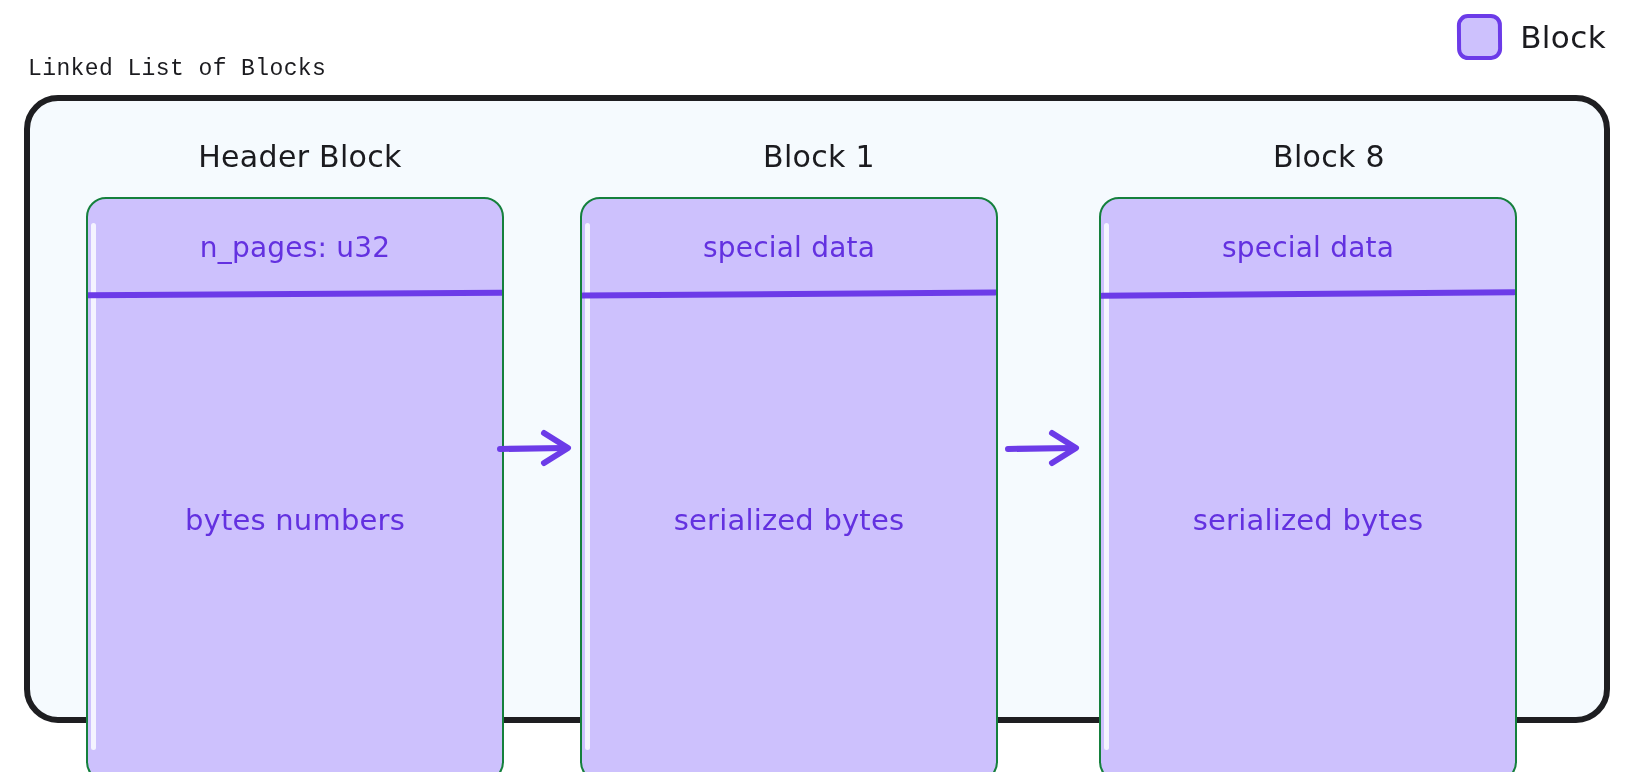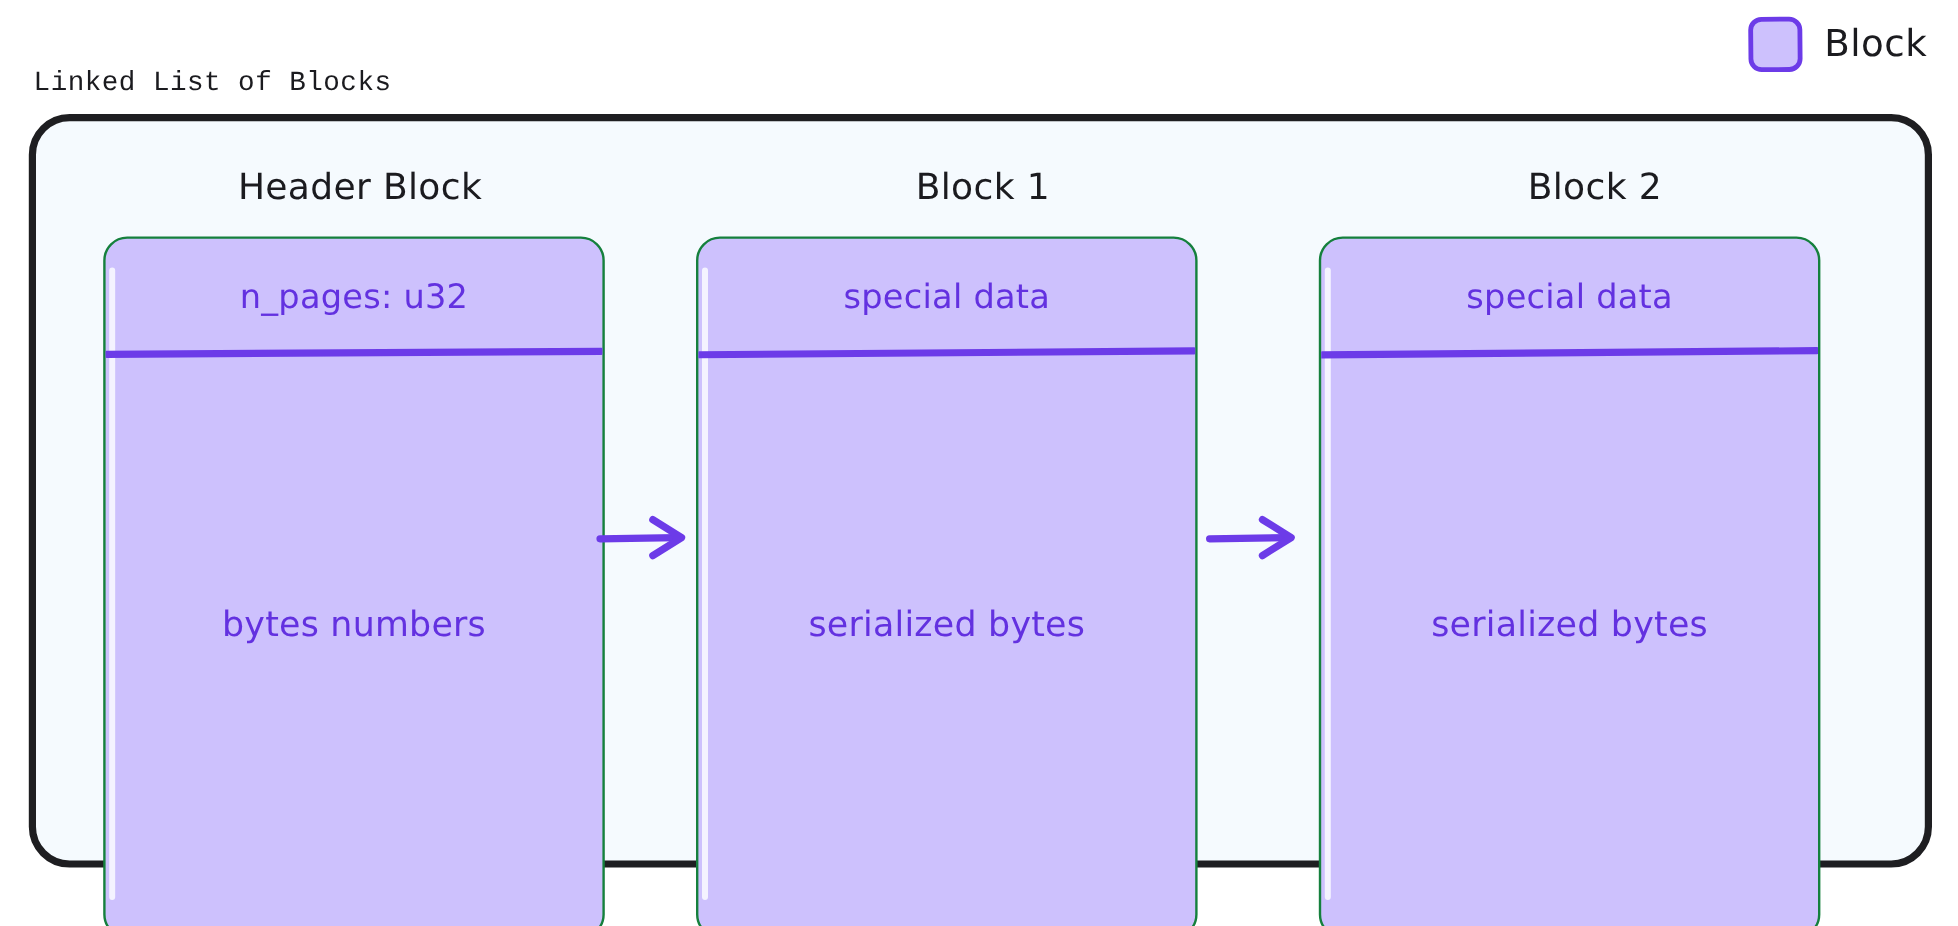--- a/index.html
+++ b/index.html
@@ -122,21 +122,21 @@
   </div>
 
   <div class="arrow" style="left:1006px;width:80px;">
     <svg width="80" height="50" viewBox="0 0 80 50">
       <path d="M2 26 L66 25" stroke="#6C3BE8" stroke-width="6" fill="none" stroke-linecap="round"></path>
       <path d="M46 10 L70 25 L46 40" stroke="#6C3BE8" stroke-width="6" fill="none" stroke-linecap="round" stroke-linejoin="round"></path>
     </svg>
   </div>
 
   <div class="block-col" style="left:1055px;width:500px;">
-    <div class="block-caption">Block 2</div>
+    <div class="block-caption">Block 8</div>
     <div class="block" style="left:44px;width:418px;">
       <div class="block-head">
         <div class="blk-text head">special data</div>
       </div>
       <div class="divider" style="transform:rotate(-0.5deg);"></div>
       <div class="block-body">
         <div class="blk-text">serialized bytes</div>
       </div>
     </div>
   </div>

